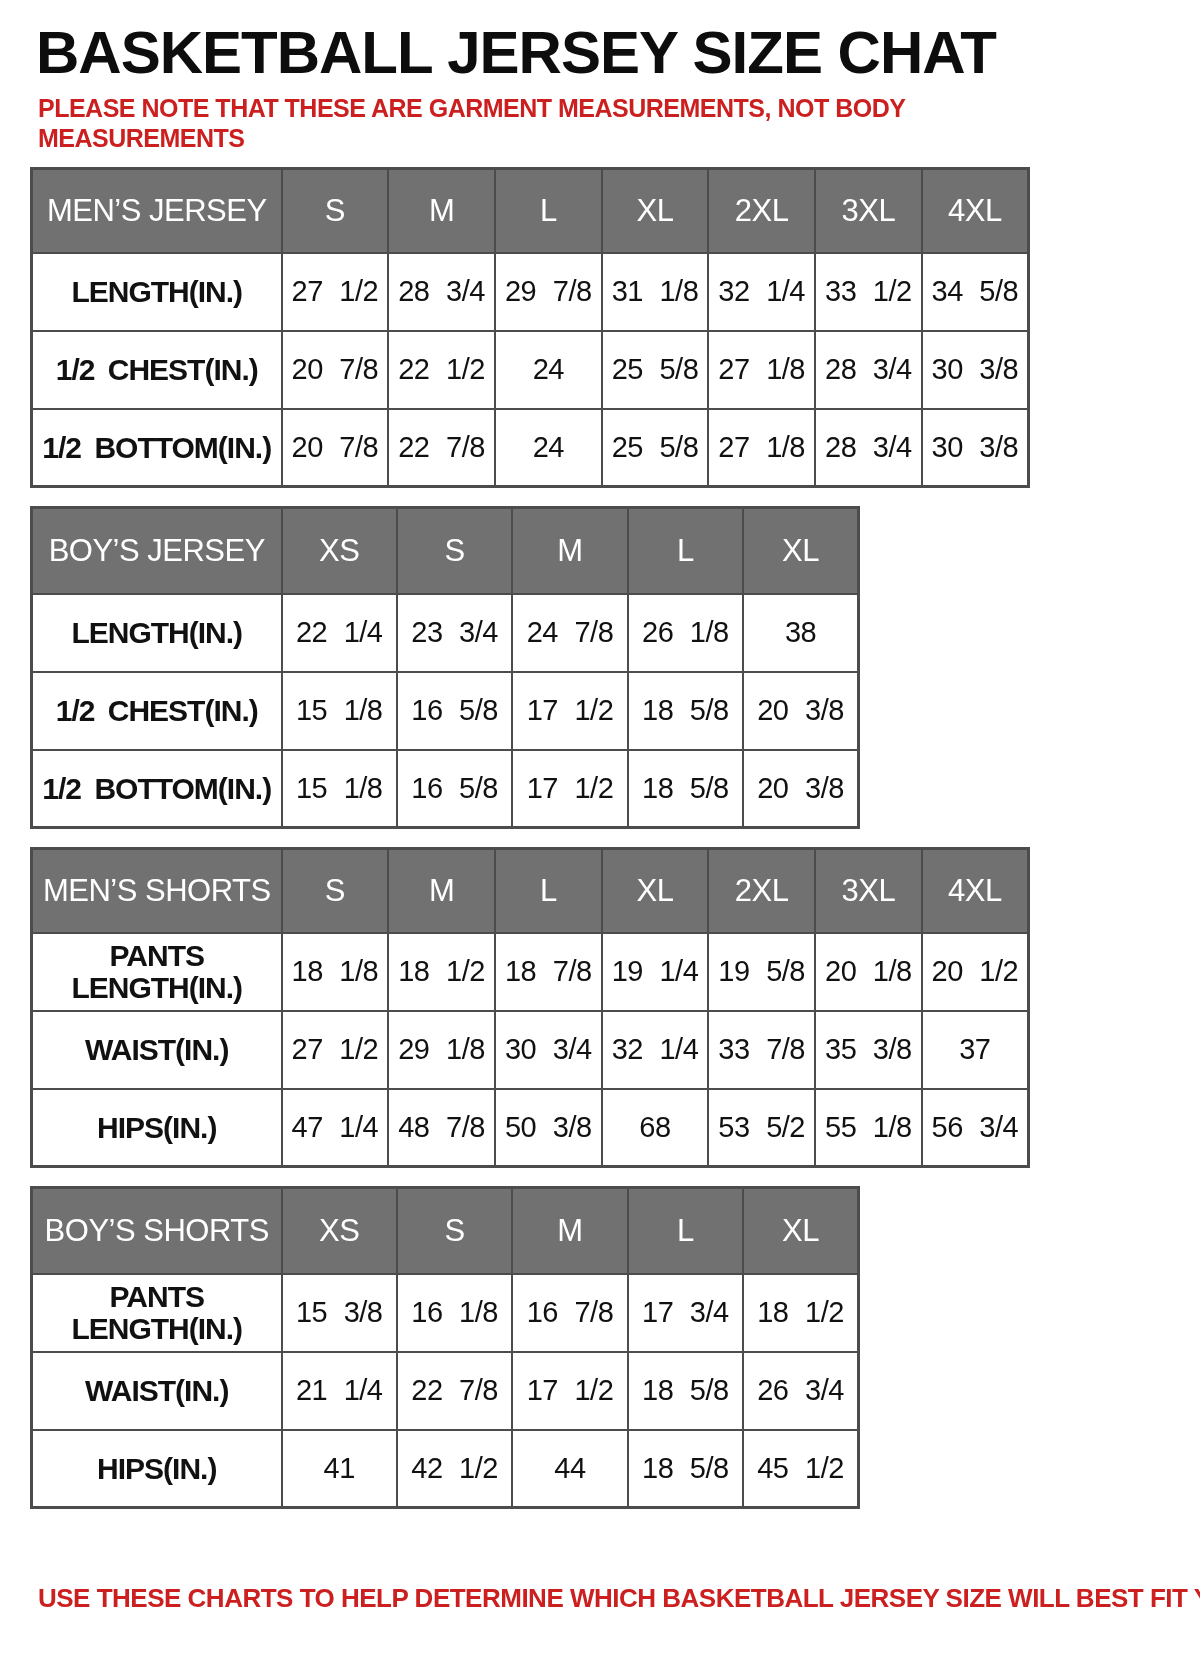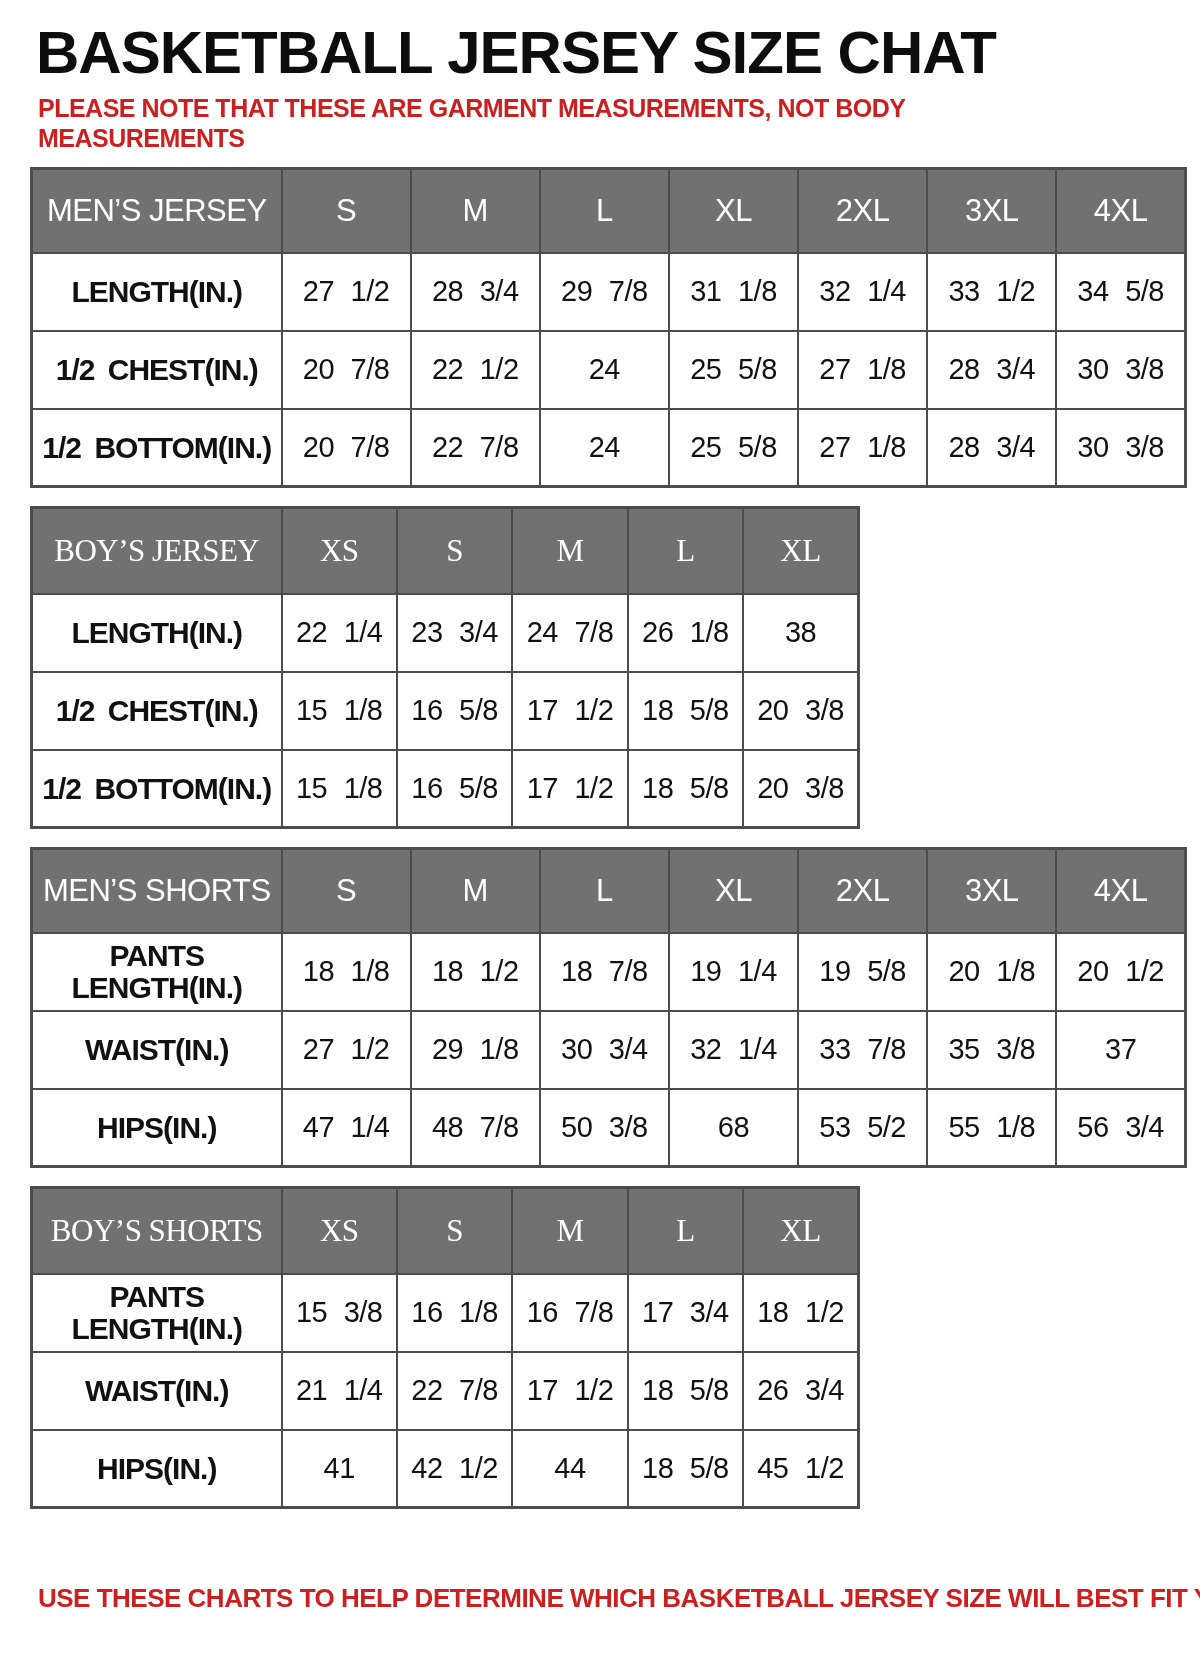--- a/index.html
+++ b/index.html
@@ -32,35 +32,35 @@
     line-height:1.2;
     white-space:pre-line;
     margin:6px 0 12px 8px;
   }
   table.size-table{
     border-collapse:collapse;
     table-layout:fixed;
     margin:14px 0 18px 0;
     border:3px solid var(--border);
   }
-  table.size-table.mens{width:1157px;}
+  table.size-table.mens{width:1000px;}
   table.size-table.boys{width:830px;}
   col.label-col{width:250px;}
   .size-table th{
     background:var(--header-bg);
     color:var(--header-text);
     font-weight:400;
     font-size:31px;
     letter-spacing:-0.5px;
     height:84px;
     border:2px solid var(--border);
     text-align:center;
     padding:0 4px;
   }
-  .size-table.boys th{height:86px;font-family:Liberation Serif, serif;}
+  .size-table.boys th{height:86px;}
   .size-table td{
     height:78px;
     border:2px solid var(--border);
     text-align:center;
     vertical-align:middle;
     font-size:29px;
     letter-spacing:-0.5px;
     word-spacing:9px;
     color:#111;
     padding:0 4px;

